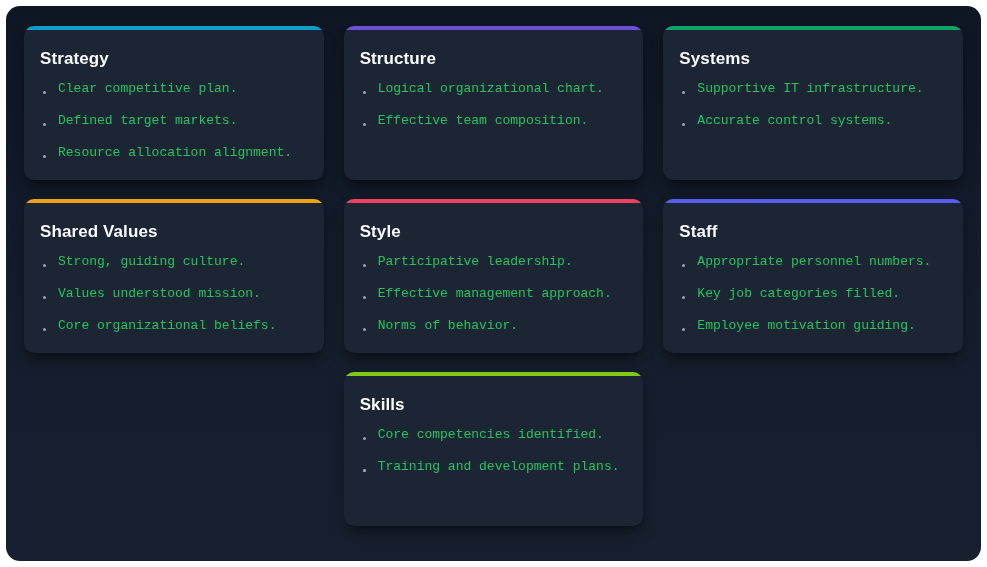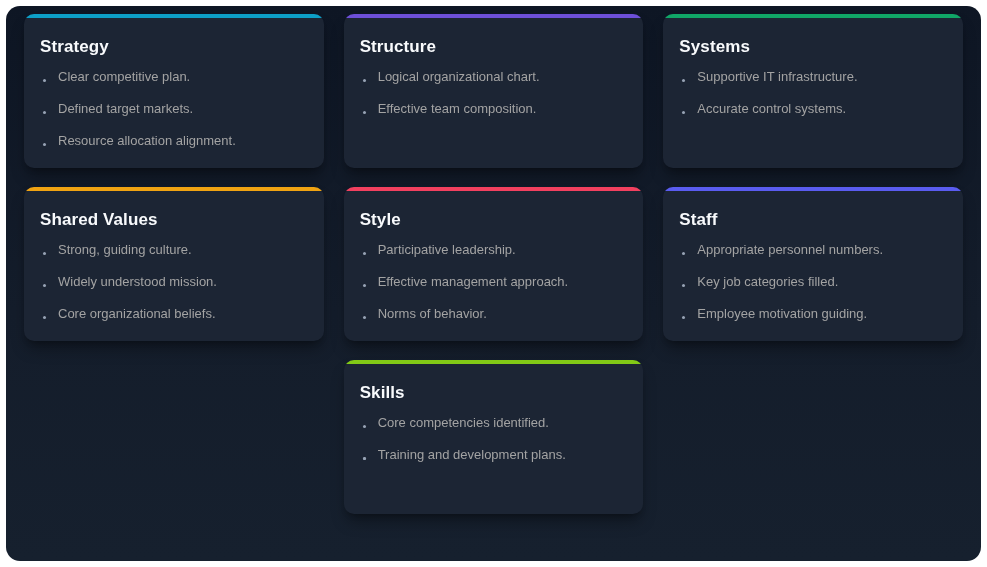--- a/index.html
+++ b/index.html
@@ -8,21 +8,21 @@
     background: #ffffff;
     font-family: "Liberation Sans", "DejaVu Sans", sans-serif;
     position: relative;
     overflow: hidden;
   }
   .board {
     position: absolute;
     left: 6px; top: 6px; right: 6px; bottom: 6px;
     border-radius: 14px;
     background: linear-gradient(180deg, #0e1624 0%, #141d2b 55%, #16202e 100%);
-    padding: 8px 18px 31px 18px;
+    padding: 20px 18px 31px 18px;
   }
   .grid {
     display: grid;
     grid-template-columns: repeat(3, 1fr);
     column-gap: 20px;
     row-gap: 19px;
   }
   .card {
     background: #1c2534;
     border-radius: 10px;
@@ -43,24 +43,25 @@
     font-weight: 700;
     letter-spacing: 0.1px;
     margin: 19px 0 13px 0;
   }
   .card ul {
     list-style: none;
   }
   .card li {
     position: relative;
     padding-left: 18px;
-    color: #a3a3a3;
+    color: #22c55e;
     font-size: 13px;
     line-height: 14px;
     margin-bottom: 18px;
+    font-family: Liberation Mono, monospace;
   }
   .dot {
     position: absolute;
     left: 3px;
     top: 9px;
     width: 3px;
     height: 3px;
     border-radius: 50%;
     background: #97a3b4;
   }
@@ -97,21 +98,21 @@
         <li><span class="dot"></span><span>Supportive IT infrastructure.</span></li>
         <li><span class="dot"></span><span>Accurate control systems.</span></li>
       </ul>
     </section>
 
     <section class="card">
       <div class="accent" style="background: rgb(240, 163, 18);"></div>
       <h2>Shared Values</h2>
       <ul>
         <li><span class="dot"></span><span>Strong, guiding culture.</span></li>
-        <li><span class="dot"></span><span>Widely understood mission.</span></li>
+        <li><span class="dot"></span><span>Values understood mission.</span></li>
         <li><span class="dot"></span><span>Core organizational beliefs.</span></li>
       </ul>
     </section>
 
     <section class="card">
       <div class="accent" style="background: rgb(242, 64, 95);"></div>
       <h2>Style</h2>
       <ul>
         <li><span class="dot"></span><span>Participative leadership.</span></li>
         <li><span class="dot"></span><span>Effective management approach.</span></li>

